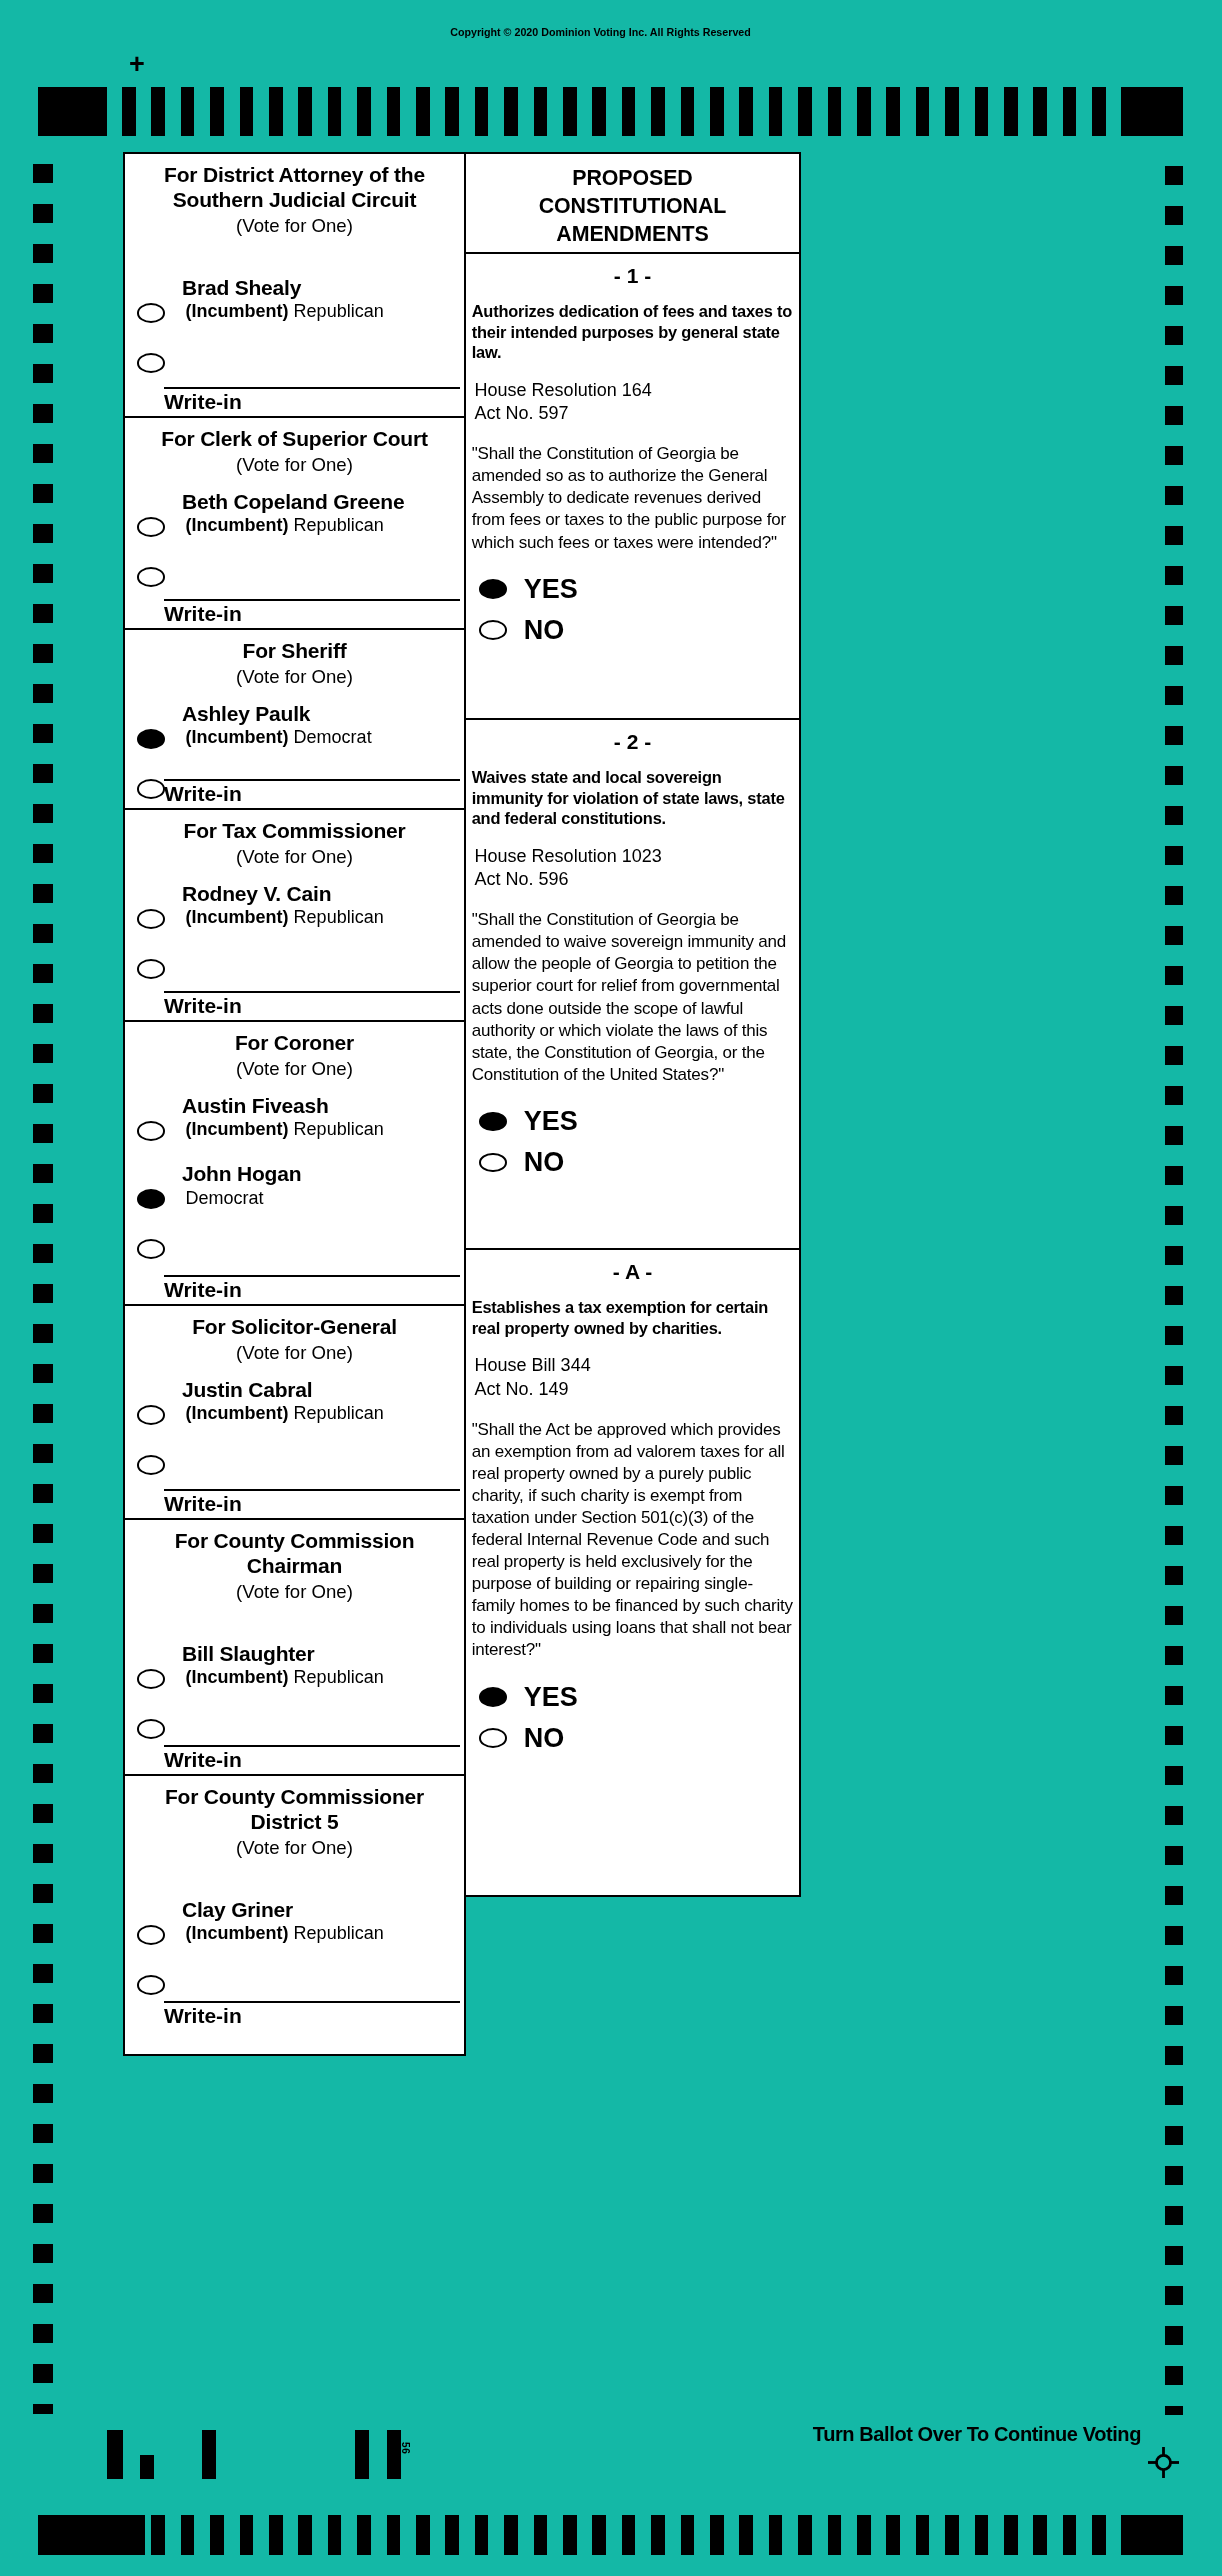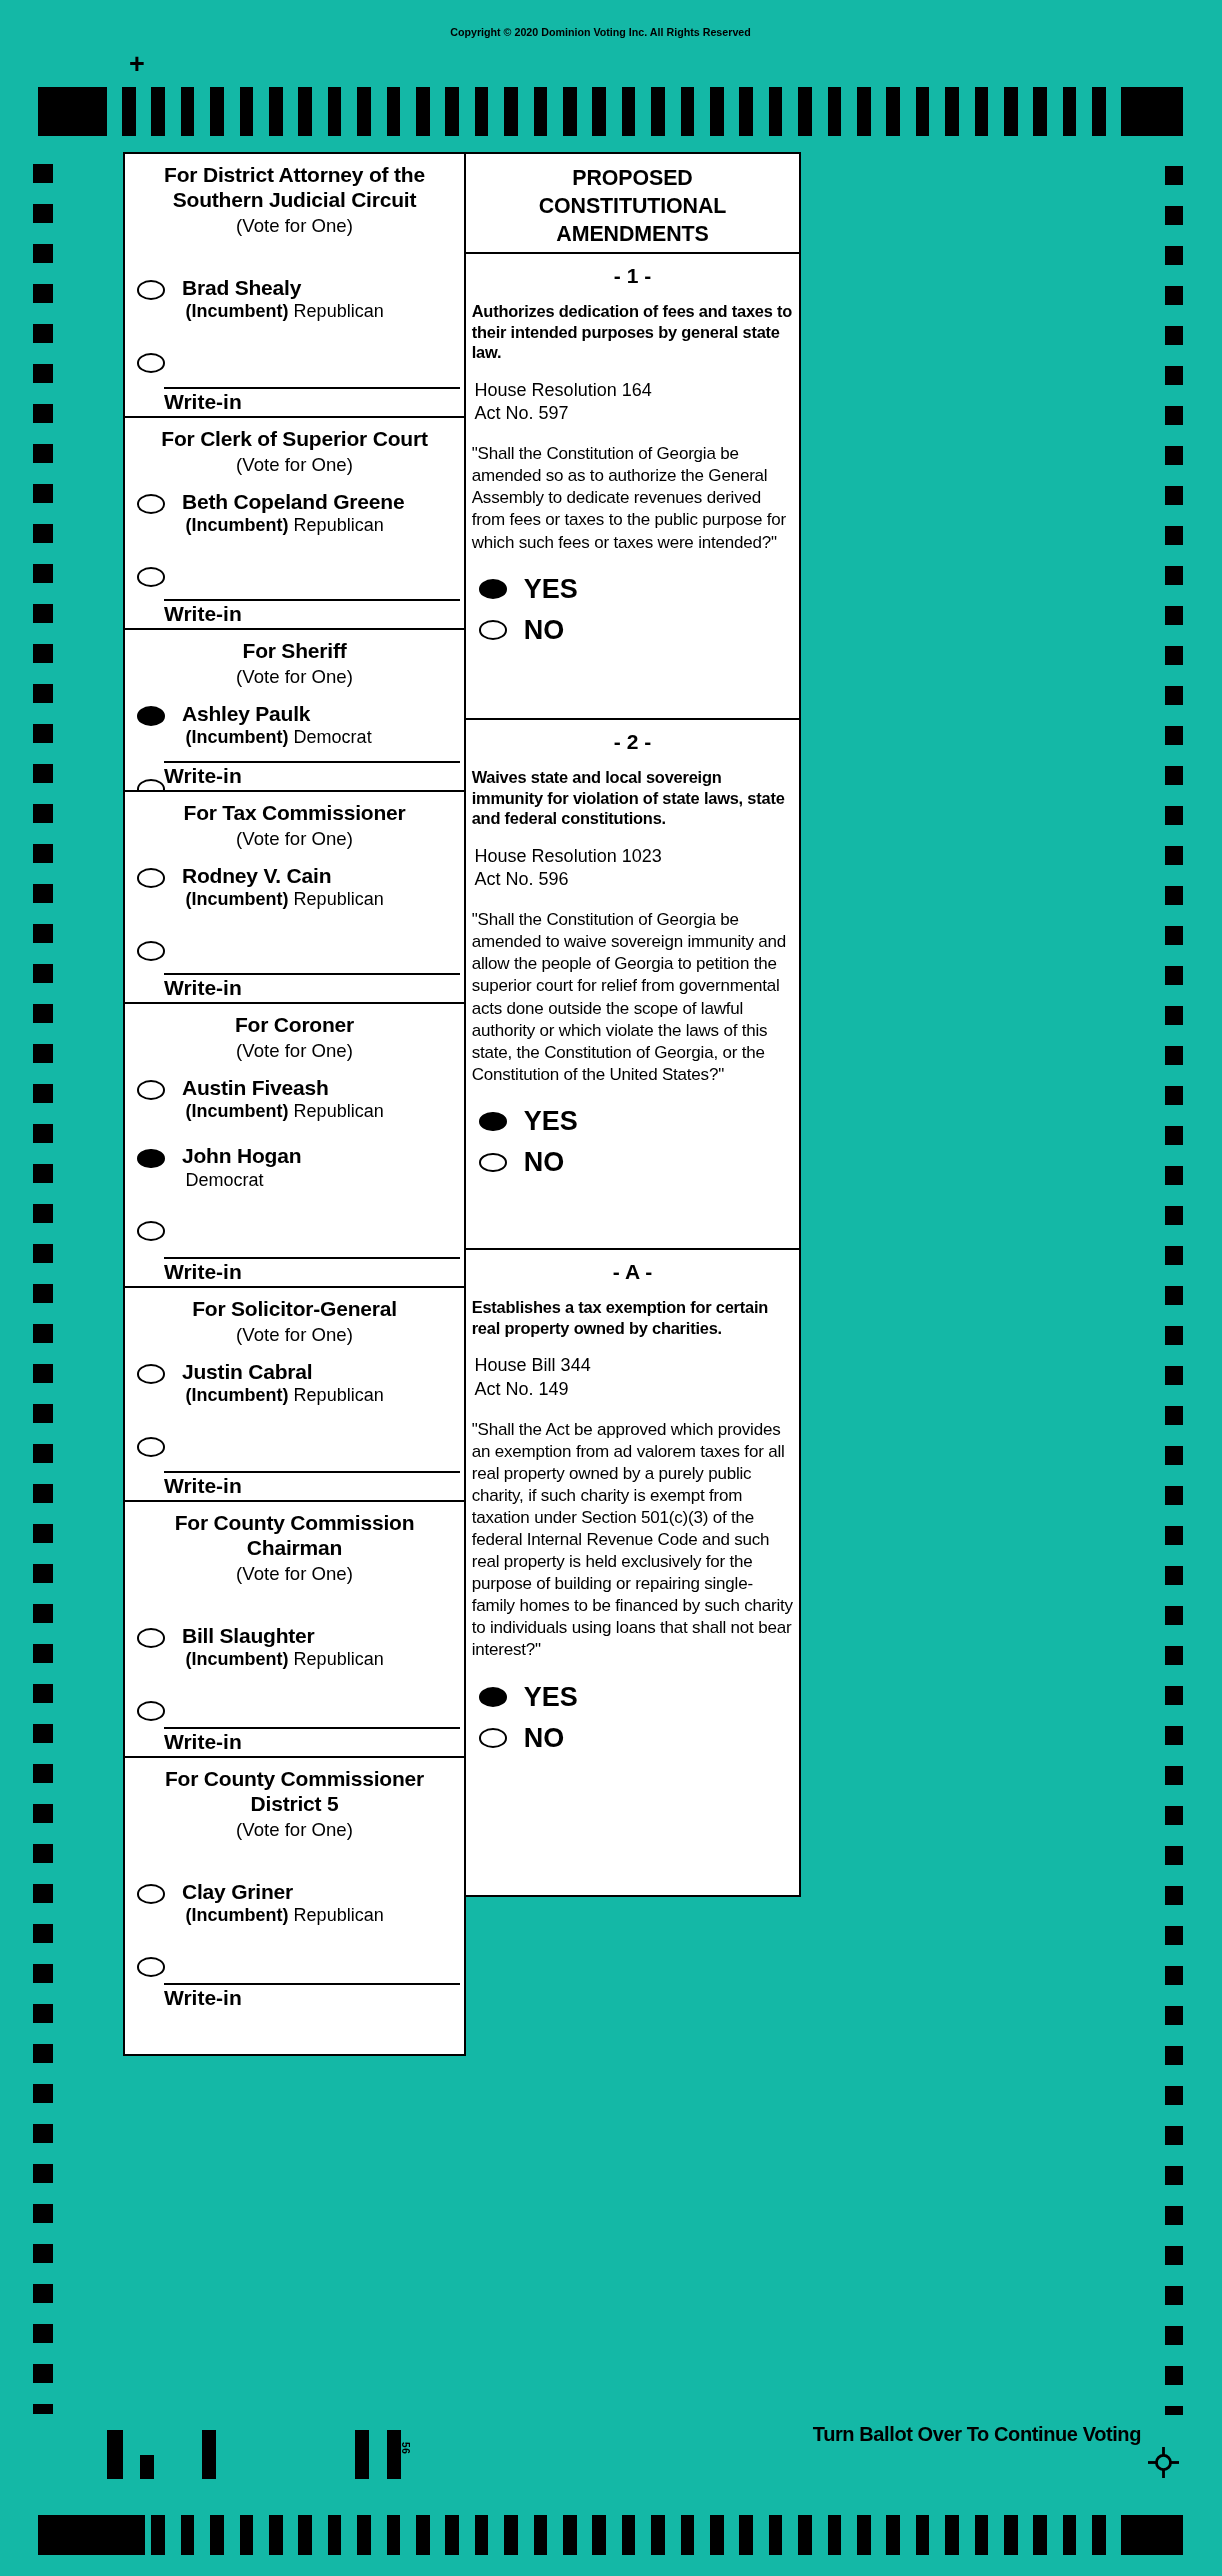--- a/index.html
+++ b/index.html
@@ -26,21 +26,21 @@
   .box{position:absolute;border:2.1px solid #000;box-sizing:border-box;background:#fff;}
   .box-left{left:123px;top:152px;width:343px;height:1904px;}
   .box-right{left:464px;top:152px;width:337px;height:1745px;}
   
   .contest{position:relative;border-bottom:2.1px solid #000;box-sizing:border-box;overflow:hidden;}
   .contest.last{border-bottom:none;}
   .c-head{padding-top:9.3px;text-align:center;}
   .c-title{font-size:21px;font-weight:bold;line-height:1.18;letter-spacing:-0.2px;}
   .c-title .tl{display:block;}
   .c-vote{font-size:18.6px;margin-top:2.1px;}
-  .option{display:flex;align-items:flex-start;margin-left:12px;margin-top:21.4px;}
+  .option{display:flex;align-items:flex-end;margin-left:12px;margin-top:21.4px;}
   .option.first{margin-top:14px;}
   .option.first2{margin-top:39px;}
   .option.blank{margin-top:26px;}
   .oval{width:24px;height:15.7px;border:2.1px solid #000;border-radius:50%;background:#fff;flex:none;margin-top:4.3px;}
   .oval.filled{background:#000;}
   .opt-body{margin-left:17px;}
   .opt-name{display:block;font-size:21px;font-weight:bold;letter-spacing:-0.2px;line-height:1.1;}
   .opt-sub{display:block;font-size:18px;margin-top:2.1px;margin-left:3.6px;line-height:1.2;}
   .opt-sub .inc{font-weight:bold;}
   .write-in{position:absolute;left:39px;right:4px;bottom:2.1px;}
@@ -126,21 +126,21 @@
       </div>
       <div class="option blank">
         <span class="oval"></span>
       </div>
       <div class="write-in">
         <div class="wi-line"></div>
         <div class="wi-label">Write-in</div>
       </div>
     </section>
 
-    <section class="contest" style="height:162px">
+    <section class="contest" style="height:180px">
       <div class="c-head">
         <div class="c-title">
           <span class="tl">For Sheriff</span>
         </div>
         <div class="c-vote">(Vote for One)</div>
       </div>
       <div class="option first">
         <span class="oval filled"></span>
         <span class="opt-body">
           <span class="opt-name">Ashley Paulk</span>

